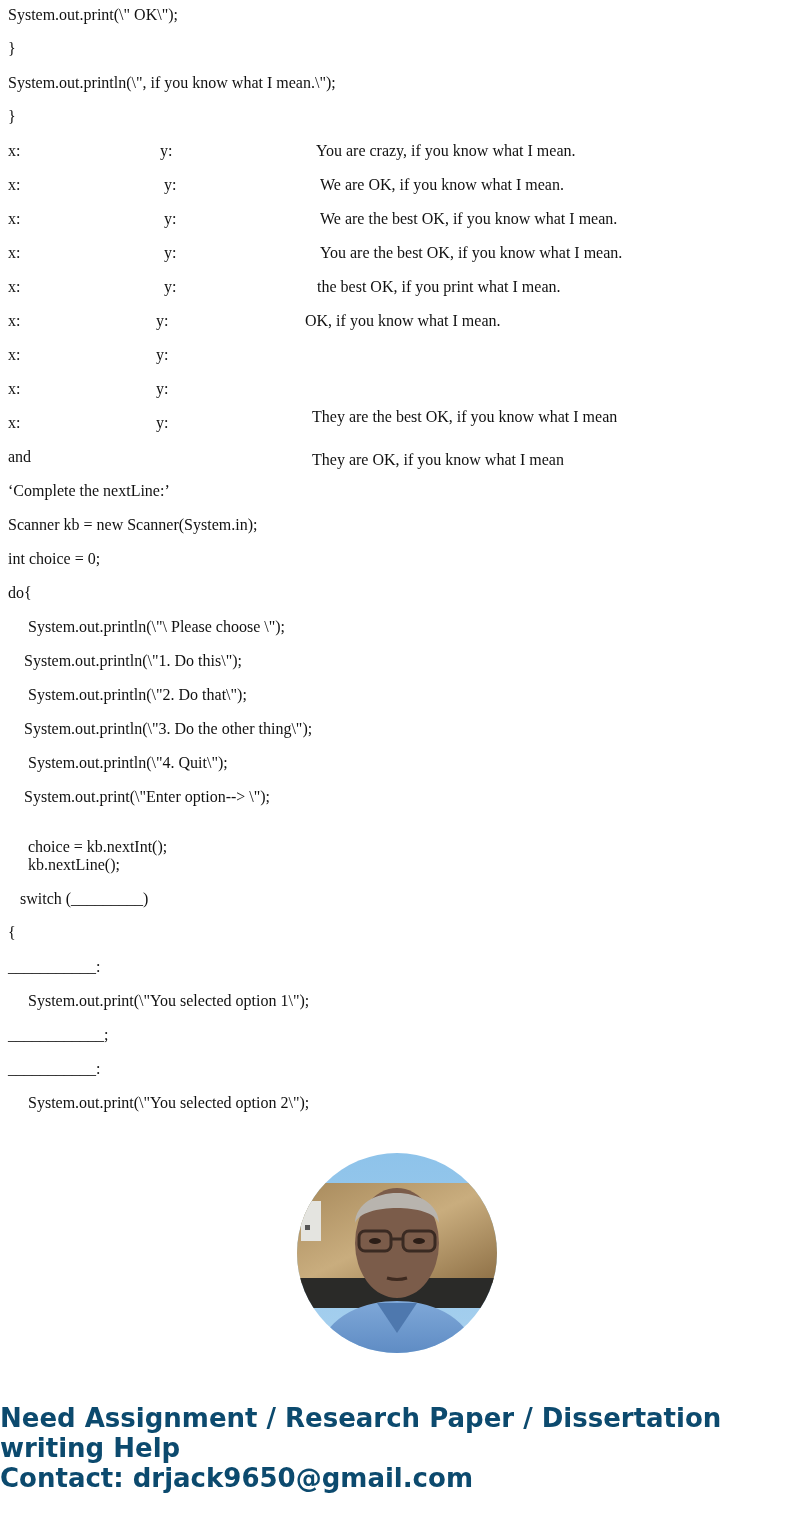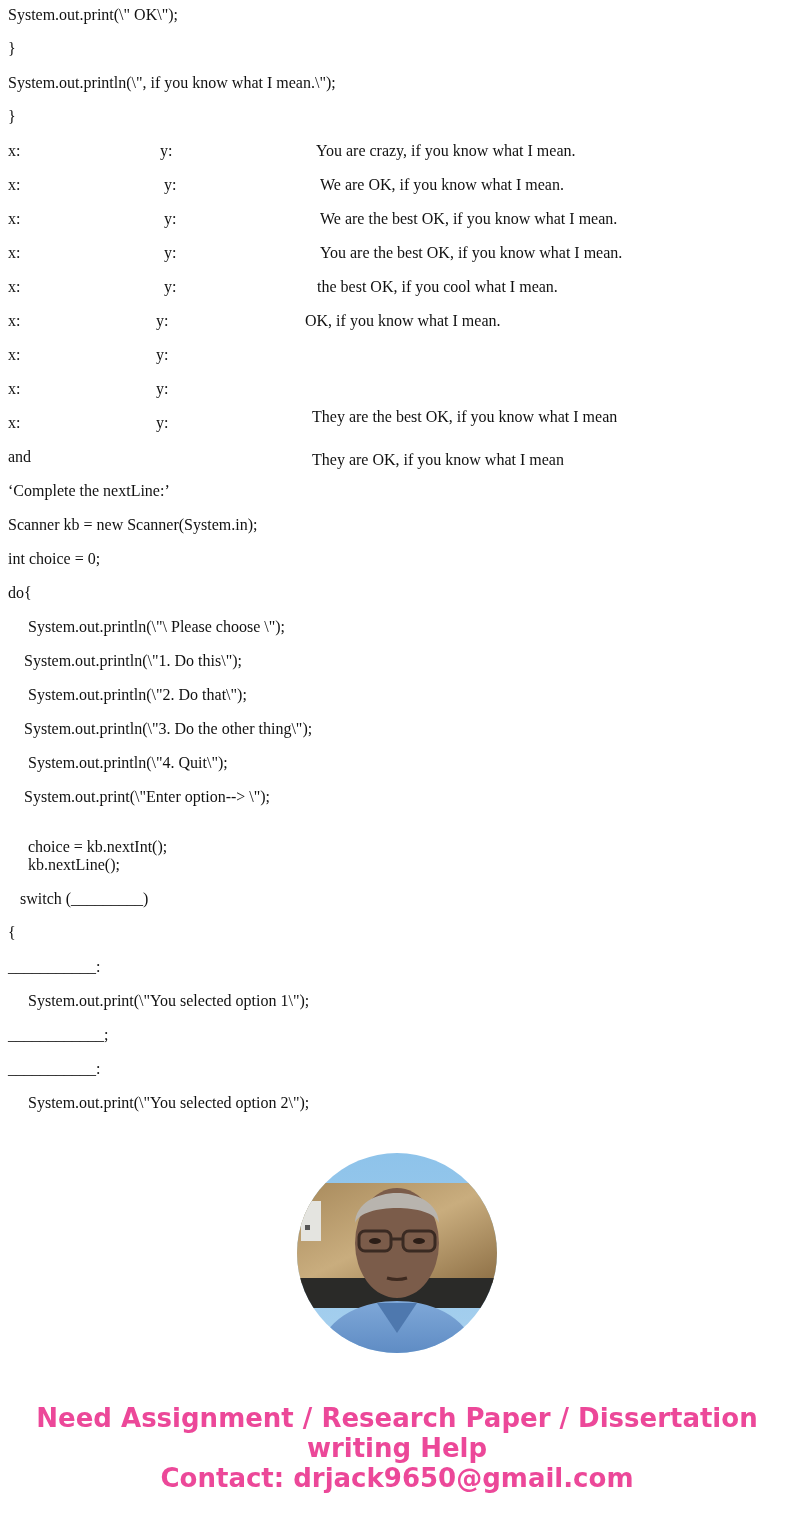--- a/index.html
+++ b/index.html
@@ -43,26 +43,26 @@
       height: 200px;
       border-radius: 50%;
       overflow: hidden;
     }
     .avatar svg { display: block; }
     .promo {
       position: absolute;
       left: 0;
       top: 1403px;
       width: 794px;
-      text-align: center;
+      text-align: left;
       font-family: "DejaVu Sans", "Liberation Sans", sans-serif;
       font-weight: bold;
       font-size: 26px;
       line-height: 30px;
-      color: #ec4899;
+      color: #0c4a6e;
     }
     .promo div { white-space: nowrap; }
   </style>
 </head>
 <body>
 
 <div id="doc">
 
   <div>
     <div class="line" style="top: 6px; left: 8px;">System.out.print(\" OK\");</div>
@@ -88,21 +88,21 @@
       <span style="left: 320px;">We are the best OK, if you know what I mean.</span>
     </div>
     <div class="xy-row" style="top: 244px;">
       <span style="left: 8px;">x:</span>
       <span style="left: 164px;">y:</span>
       <span style="left: 320px;">You are the best OK, if you know what I mean.</span>
     </div>
     <div class="xy-row" style="top: 278px;">
       <span style="left: 8px;">x:</span>
       <span style="left: 164px;">y:</span>
-      <span style="left: 317px;">the best OK, if you cool what I mean.</span>
+      <span style="left: 317px;">the best OK, if you print what I mean.</span>
     </div>
     <div class="xy-row" style="top: 312px;">
       <span style="left: 8px;">x:</span>
       <span style="left: 156px;">y:</span>
       <span style="left: 305px;">OK, if you know what I mean.</span>
     </div>
     <div class="xy-row" style="top: 346px;">
       <span style="left: 8px;">x:</span>
       <span style="left: 156px;">y:</span>
     </div>

